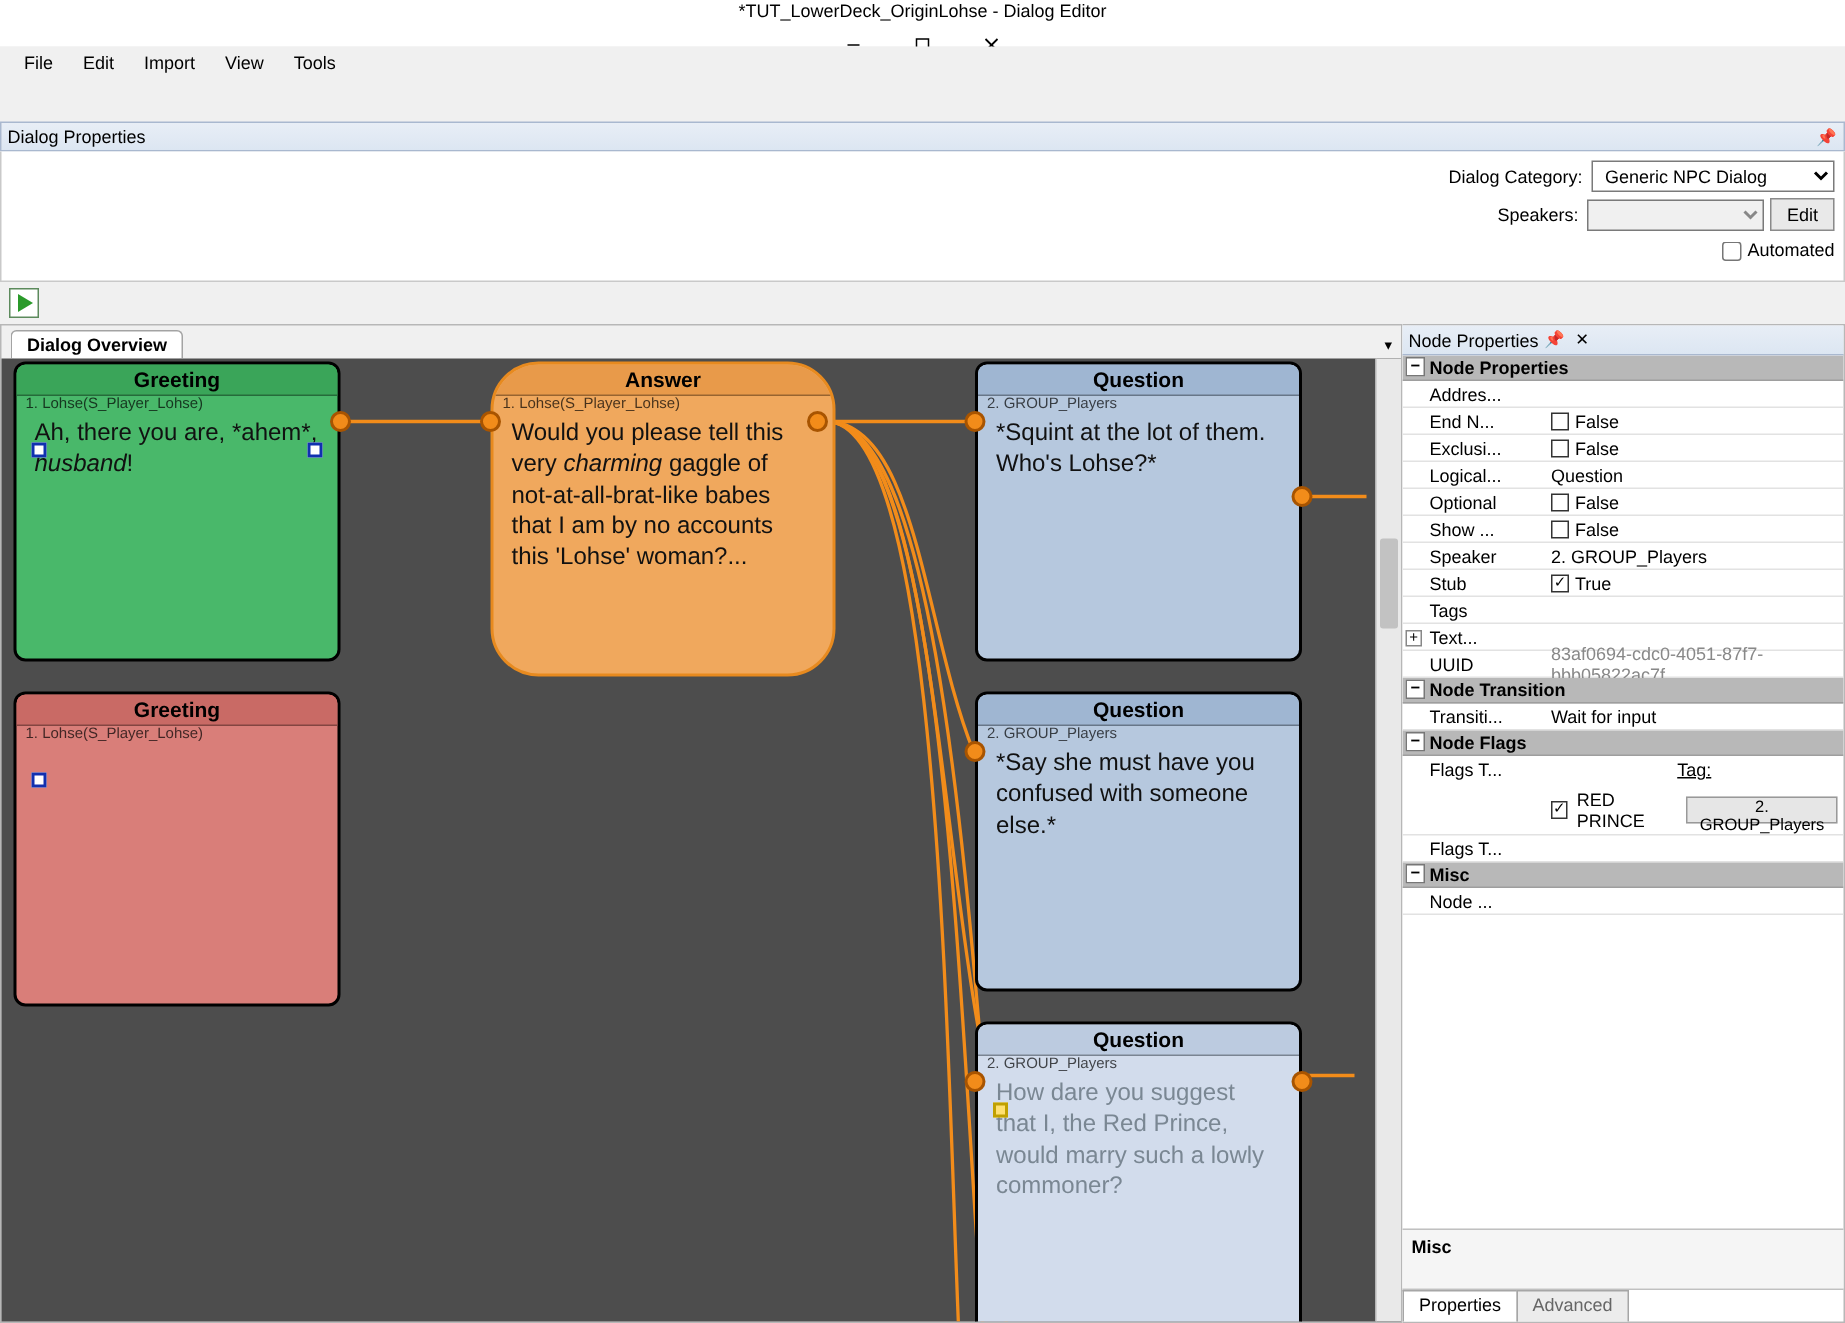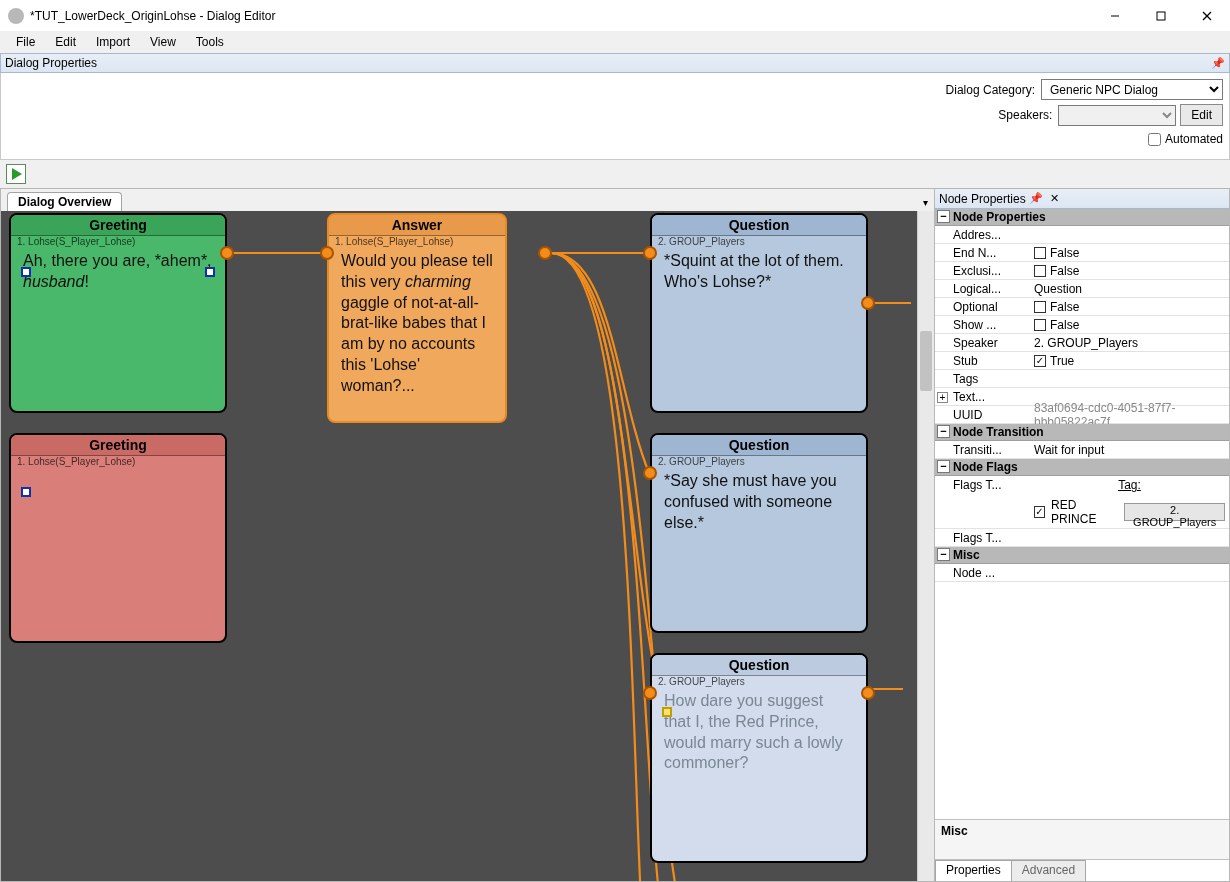--- a/index.html
+++ b/index.html
@@ -1,40 +1,40 @@
 <!DOCTYPE html>
 <html><head>
 <meta charset="utf-8">
 <style>
   * { box-sizing: border-box; font-family: "Segoe UI", Tahoma, sans-serif; }
   html, body { margin: 0; padding: 0; height: 100%; width: 1230px; }
   body { display: flex; flex-direction: column; height: 882px; background: #f0f0f0; overflow: hidden; }
 
   
-  .titlebar { height: 31px; background: #fff; display: flex; align-items: center; color: #000; font-size: 12px; }
+  .titlebar { height: 31px; background: #fff; display: flex; align-items: center; color: #000; font-size: 12px; flex-direction: column; }
   .titlebar .icon { width: 16px; height: 16px; margin: 0 6px 0 8px; background: #b8b8b8; border-radius: 50%; }
   .titlebar .title { flex: 1; }
   .titlebar .winbtns { display: flex; }
   .titlebar .winbtn { width: 46px; height: 31px; display: flex; align-items: center; justify-content: center; font-size: 10px; color: #000; }
 
   
   .menubar { height: 22px; background: #f0f0f0; display: flex; align-items: center; padding: 0 6px; font-size: 12px; }
   .menubar .mitem { padding: 2px 10px; cursor: default; }
 
   
-  .stripHeader { height: 20px; background: linear-gradient(#e8eef6, #dce6f2); border: 1px solid #a9b8cf; display: flex; align-items: center; font-size: 12px; padding: 0 4px; }
+  .stripHeader { height: 20px; background: linear-gradient(#e8eef6, #dce6f2); border: 1px solid #a9b8cf; display: flex; align-items: center; font-size: 12px; padding: 0 4px; margin-top: 28px; }
   .stripHeader .spacer { flex: 1; }
   .pinIcon { width: 14px; text-align: center; font-size: 11px; margin-left: 4px; }
 
   
   .dialogProps { background: #fff; border: 1px solid #c9c9c9; border-top: none; padding: 6px 6px 6px 6px; }
   .dpRow { display: flex; justify-content: flex-end; align-items: center; margin-bottom: 4px; font-size: 12px; }
   .dpLabel { margin-right: 6px; }
   select.inp, input.inp { font-size: 12px; height: 21px; border: 1px solid #7a7a7a; background: #fff; padding: 0 4px; }
-  select.inp.wide { width: 182px; }
+  select.inp.wide { width: 162px; }
   select.inp.spk { width: 118px; background: #f0f0f0; color: #888; }
   .btn { height: 22px; border: 1px solid #8a8a8a; background: #e9e9e9; font-size: 12px; padding: 0 10px; margin-left: 4px; }
   .chk { margin-right: 4px; vertical-align: middle; }
 
   
   .toolbarRow { background: #f0f0f0; padding: 4px 6px; }
   .playBtn { width: 20px; height: 20px; border: 1px solid #5c8a5c; background: #fff; display: flex; align-items: center; justify-content: center; }
   .playTri { width: 0; height: 0; border-left: 10px solid #2a9a2a; border-top: 6px solid transparent; border-bottom: 6px solid transparent; margin-left: 2px; }
 
   
@@ -186,21 +186,21 @@
         <div class="bullet" style="right:10px; top:52px;"></div>
       </div>
       <div class="port" style="left:219px; top:35px;"></div>
 
       <div class="node red" style="left:8px; top:222px; width:218px; height:210px;">
         <div class="nh">Greeting</div>
         <div class="sub">1. Lohse(S_Player_Lohse)</div>
         <div class="bullet" style="left:10px; top:52px;"></div>
       </div>
 
-      <div class="node orange sel" style="left:326px; top:2px; width:180px; height:210px;">
+      <div class="node orange sel" style="left:326px; top:2px; width:230px; height:210px;border-radius:32px;">
         <div class="nh">Answer</div>
         <div class="sub">1. Lohse(S_Player_Lohse)</div>
         <div class="body"><span>Would you please tell this very </span><i>charming</i><span> gaggle of not-at-all-brat-like babes that I am by no accounts this 'Lohse' woman?...</span></div>
       </div>
       <div class="port" style="left:319px; top:35px;"></div>
       <div class="port" style="left:537px; top:35px;"></div>
 
       <div class="node blue" style="left:649px; top:2px; width:218px; height:200px;">
         <div class="nh">Question</div>
         <div class="sub">2. GROUP_Players</div>

